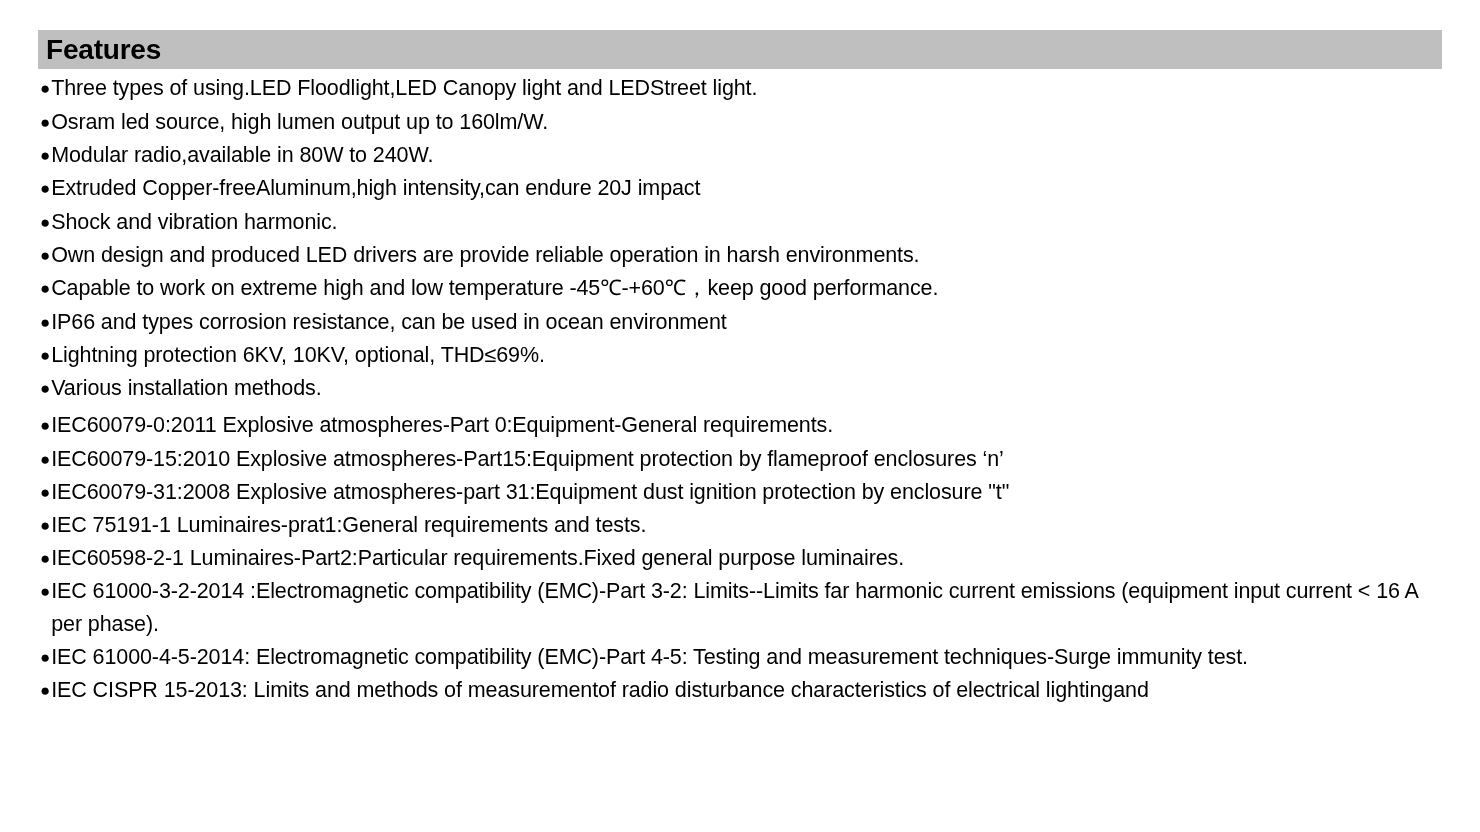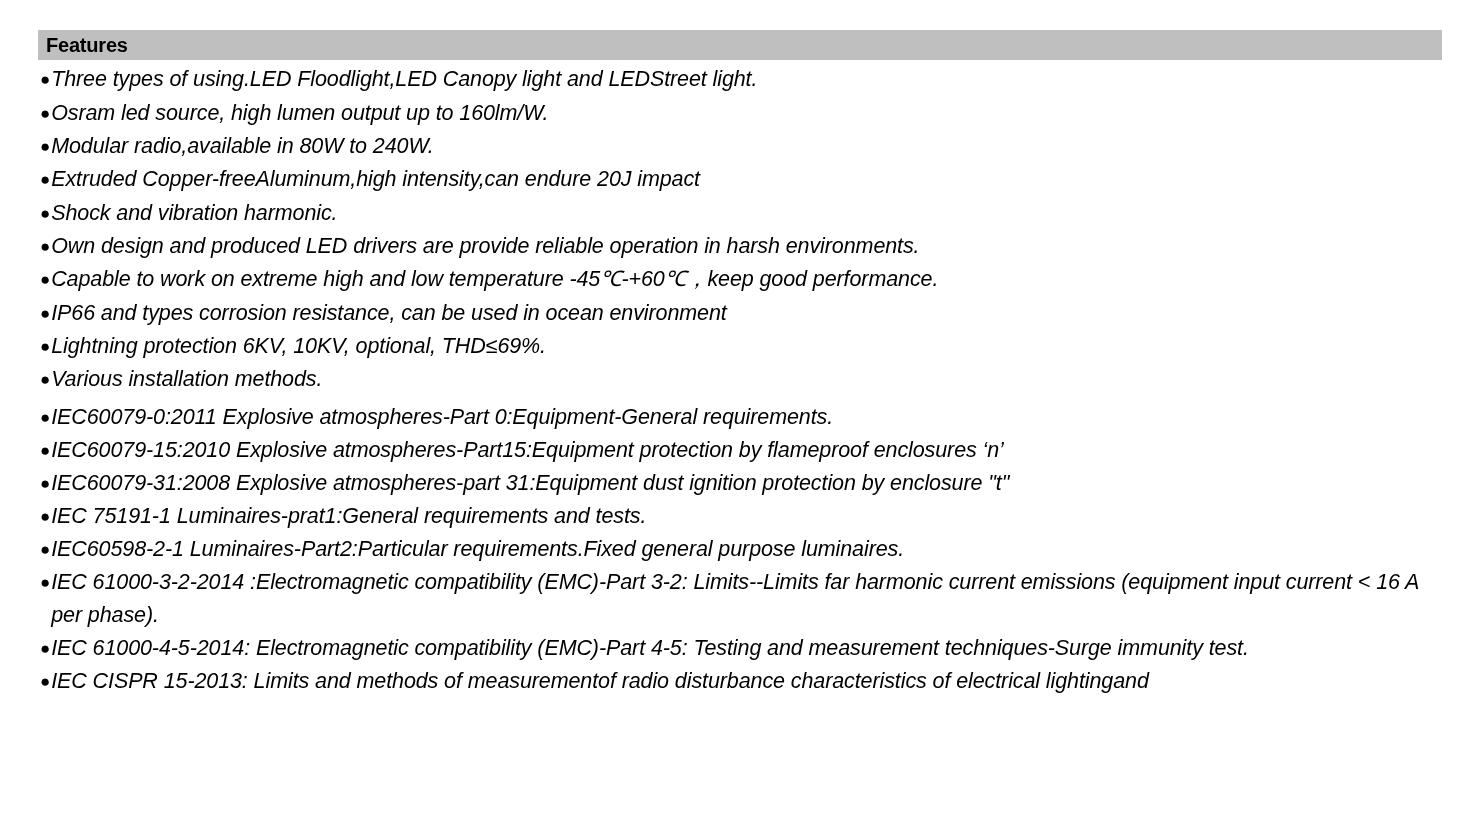--- a/index.html
+++ b/index.html
@@ -18,21 +18,21 @@
     position: relative;
     width: 1480px;
     height: 832px;
     box-sizing: border-box;
     padding: 0;
   }
   .section-header {
     background: #bfbfbf;
     margin: 0 38px 0 38px;
     padding: 4px 0 4px 8px;
-    font-size: 20px;
+    font-size: 28px;
     font-weight: bold;
     letter-spacing: -0.2px;
     line-height: 1.12;
   }
   .header-features {
     margin-top: 30px;
   }
   .header-exec {
     margin-top: 4px;
   }
@@ -49,21 +49,20 @@
     letter-spacing: -0.1px;
   }
   .bullet-dot {
     flex: 0 0 auto;
     font-size: 17px;
     line-height: 1.95;
     margin-right: 1px;
   }
   .bullet-text {
     flex: 1 1 auto;
-    font-style: italic;
   }
   .features-list {
     padding-top: 3px;
   }
   .exec-list {
     padding-top: 4px;
   }
   .exec-list .bullet-item {
     font-size: 21.5px;
     line-height: 1.52;

